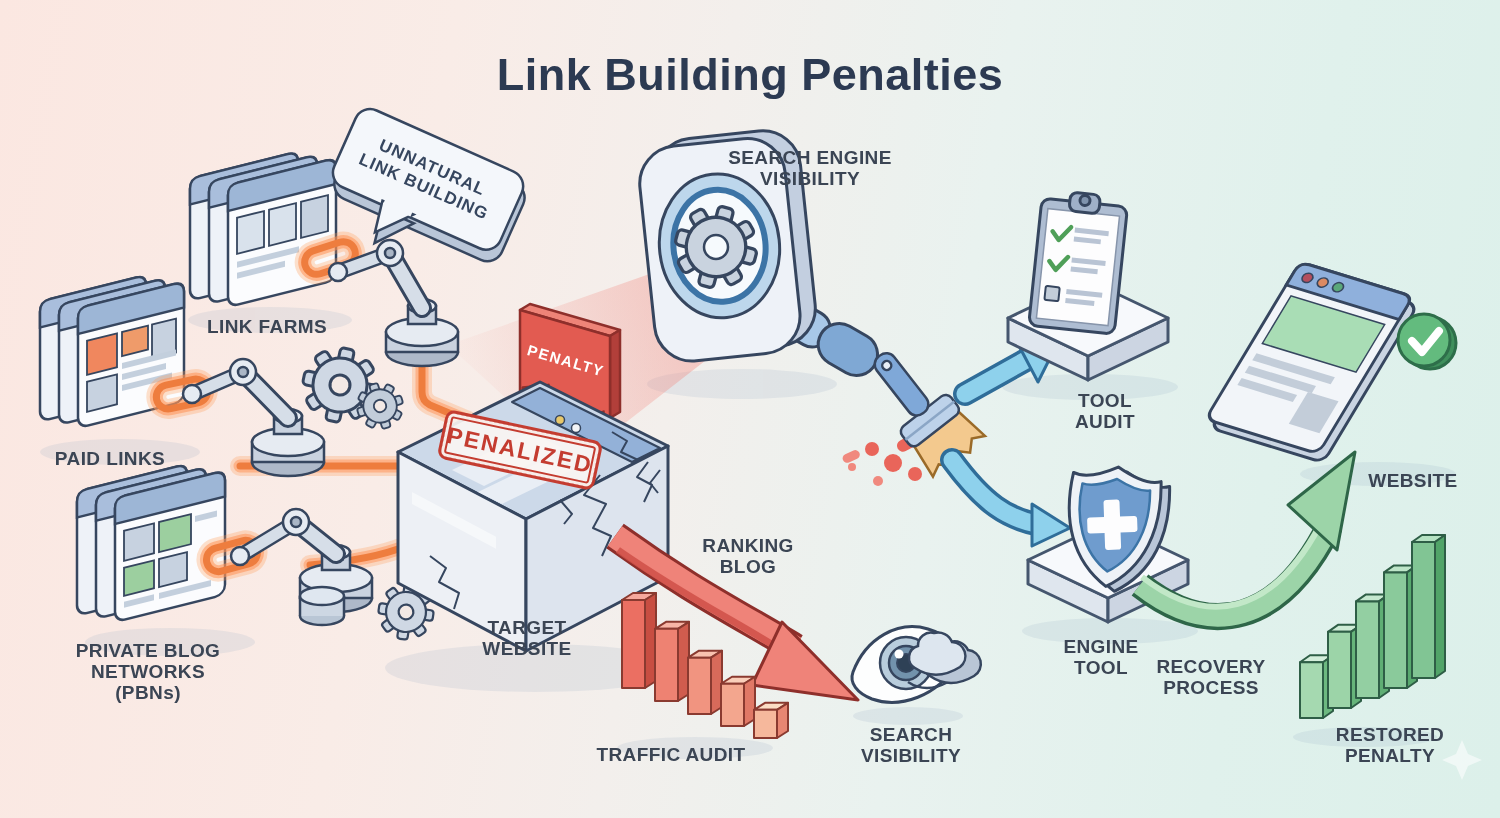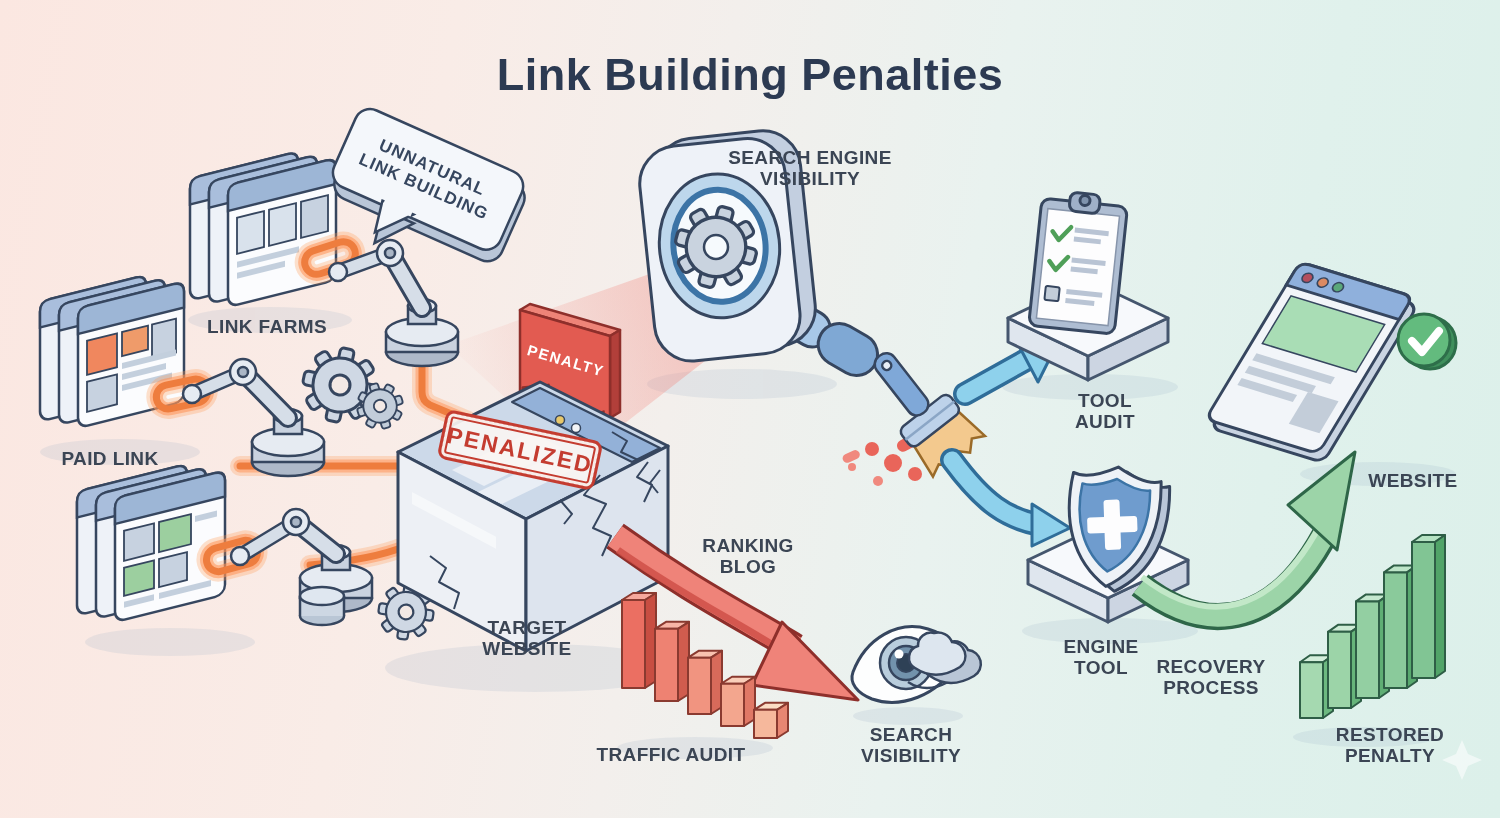--- a/index.html
+++ b/index.html
@@ -438,21 +438,26 @@
 </svg>
 
 <div id="title">Link Building Penalties</div>
 
 <div id="bubble-text">
   <span>UNNATURAL</span>
   <span>LINK BUILDING</span>
 </div>
 
 <div class="lbl" style="left:267px;top:316px">LINK FARMS</div>
-<div class="lbl" style="left:110px;top:448px">PAID LINK</div>
+<div class="lbl" style="left:110px;top:448px">PAID LINKS</div>
+<div class="lbl" style="left:148px;top:640px">
+  <span>PRIVATE BLOG</span>
+      <span>NETWORKS</span>
+      <span>(PBNs)</span>
+</div>
 <div class="lbl" style="left:810px;top:147px">
   <span>SEARCH ENGINE</span>
       <span>VISIBILITY</span>
 </div>
 <div id="penalty-text">PENALTY</div>
 <div id="penalized-stamp">PENALIZED</div>
 <div class="lbl" style="left:527px;top:617px">
   <span>TARGET</span>
       <span>WEBSITE</span>
 </div>

